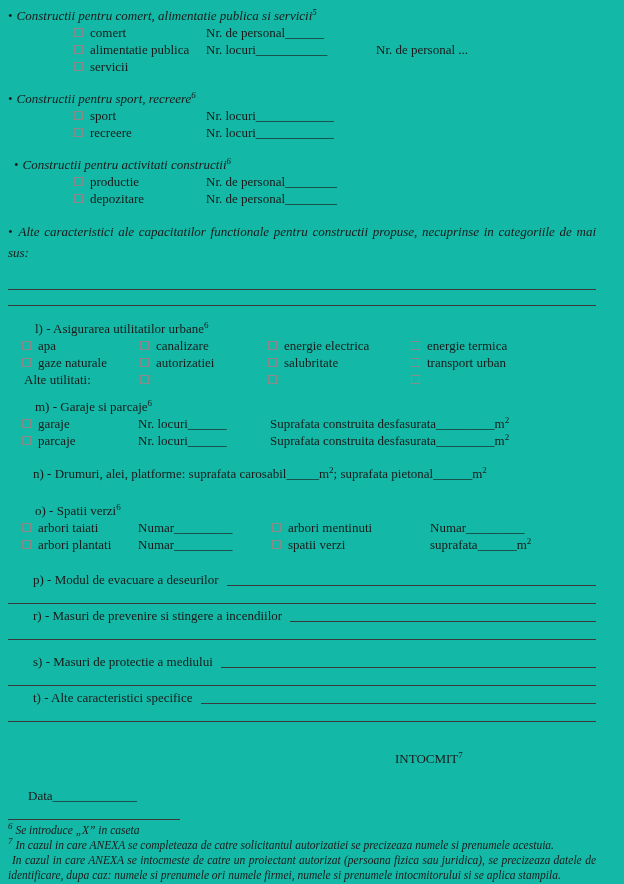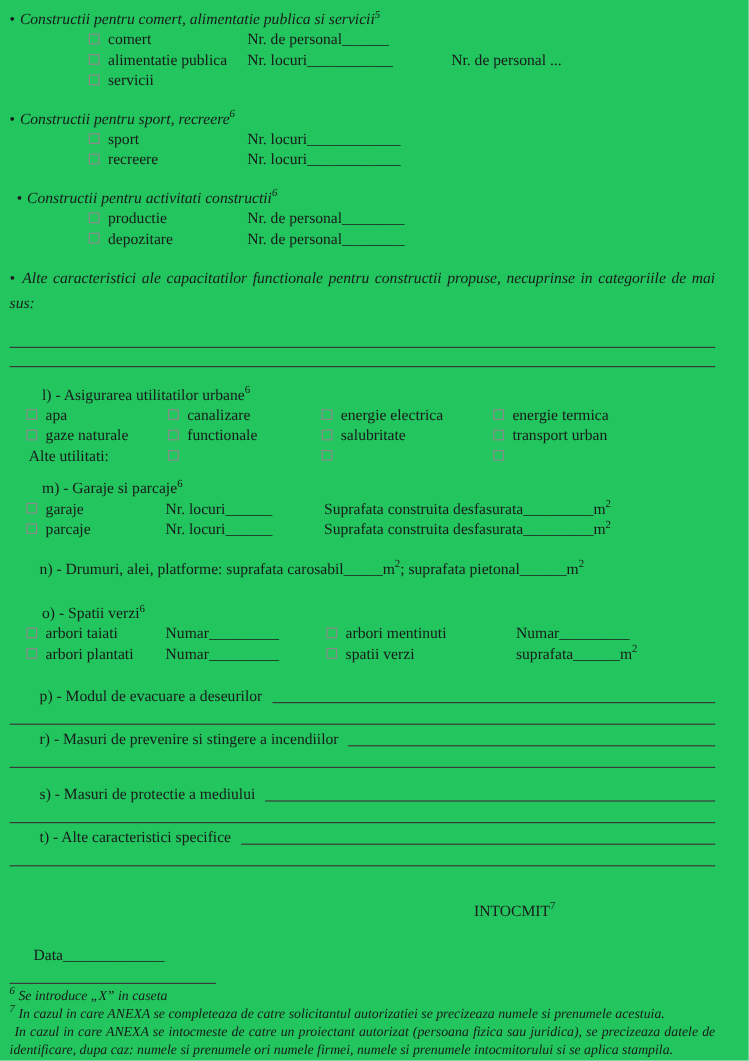--- a/index.html
+++ b/index.html
@@ -1,18 +1,18 @@
 <!DOCTYPE html>
 <html><head>
 <meta charset="utf-8">
 <style>
   * { margin:0; padding:0; box-sizing:border-box; }
   html,body { background:#ffffff; }
   .page {
-    width:624px; height:884px; background:#22c55e;
+    width:624px; height:884px; background:#14b8a6;
     font-family:"Liberation Serif", serif;
     font-size:13px; color:#1a1a1a;
     padding:7px 28px 0 8px;
     position:relative; overflow:hidden;
   }
   .sec-title { font-style:italic; line-height:17px; white-space:nowrap; }
   .sec-title .bullet { font-style:normal; margin-right:4px; }
   sup { font-size:9px; line-height:0; vertical-align:super; }
   .row { display:flex; margin-left:22px; line-height:17px; }
   .c1 { width:176px; display:flex; align-items:center;padding-left:44px; }
@@ -149,21 +149,21 @@
           <span>energie termica</span>
         </span>
     </div>
     <div class="grid-row">
       <span class="g1">
           <span class="cb"></span>
           <span>gaze naturale</span>
         </span>
       <span class="g2">
           <span class="cb"></span>
-          <span>functionale</span>
+          <span>autorizatiei</span>
         </span>
       <span class="g3">
           <span class="cb"></span>
           <span>salubritate</span>
         </span>
       <span class="g4">
           <span class="cb"></span>
           <span>transport urban</span>
         </span>
     </div>

